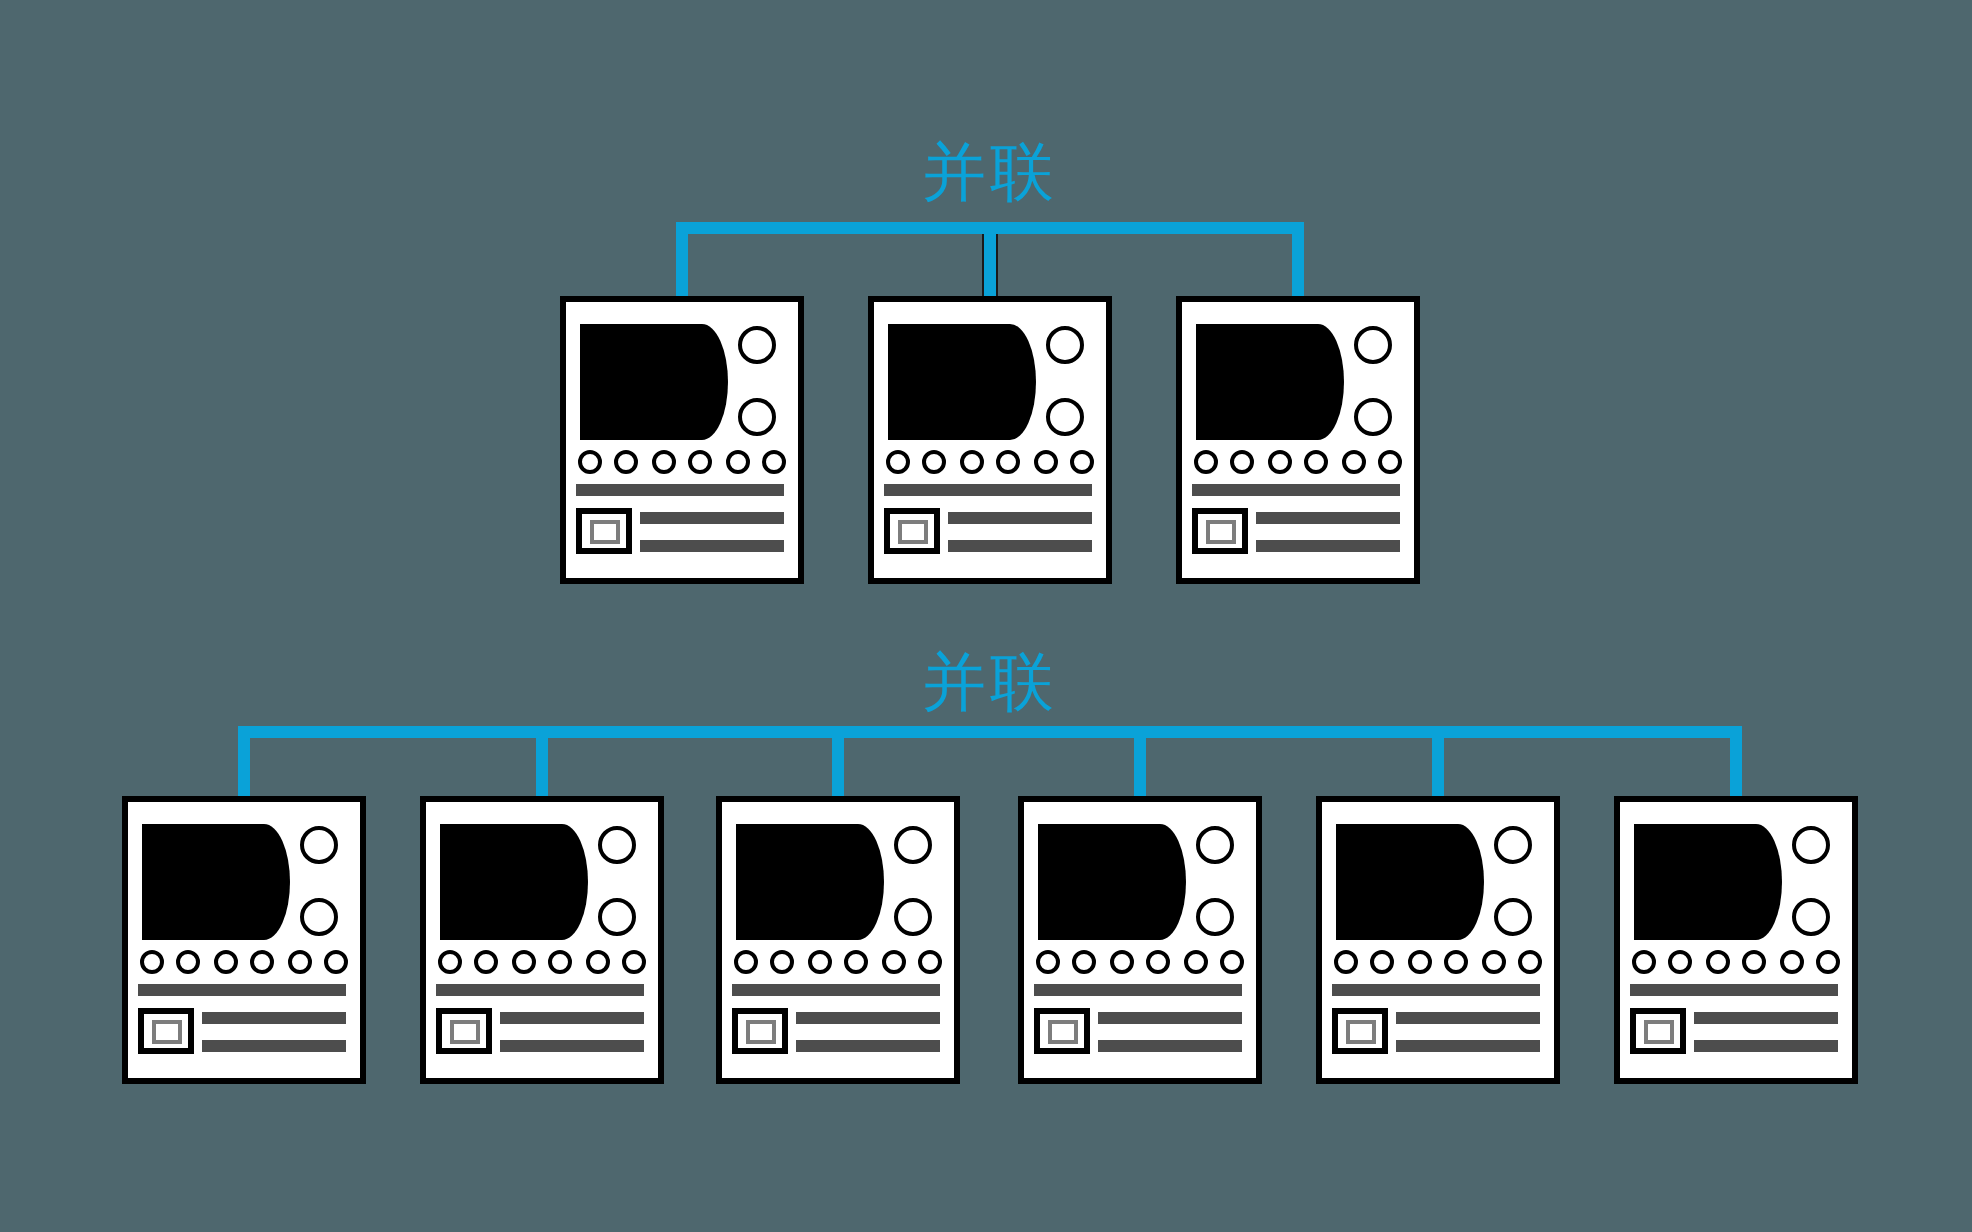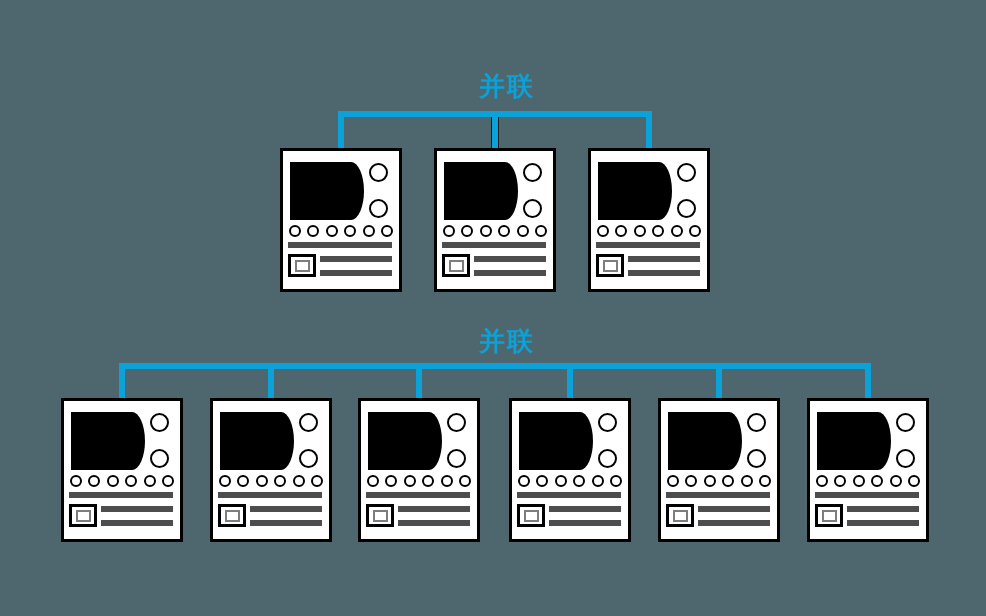--- a/index.html
+++ b/index.html
@@ -12,27 +12,26 @@
     height: 616px;
     background: var(--bg, #4E676E);
     overflow: hidden;
   }
 
   .group { position: absolute; inset: 0; }
 
   .group-label {
     position: absolute;
     transform: translateX(-50%);
-    font-size: 26px;
+    font-size: 32px;
     line-height: 32px;
-    font-weight: bold;
+    font-weight: normal;
     letter-spacing: 2px;
     color: var(--accent, #0AA2D8);
     white-space: nowrap;
-    margin-left: 12px;
   }
 
   .hbar {
     position: absolute;
     height: 6px;
     background: var(--accent, #0AA2D8);
   }
 
   .drop {
     position: absolute;

